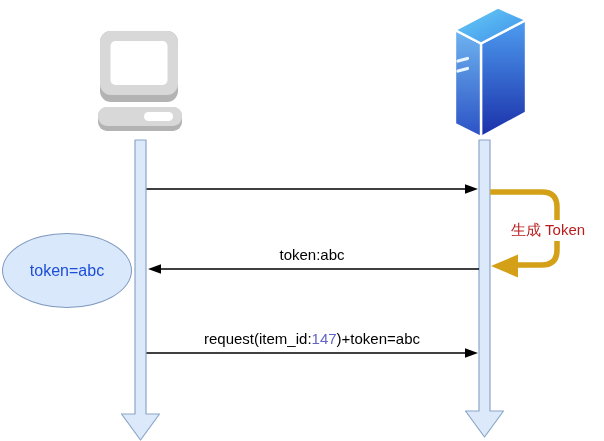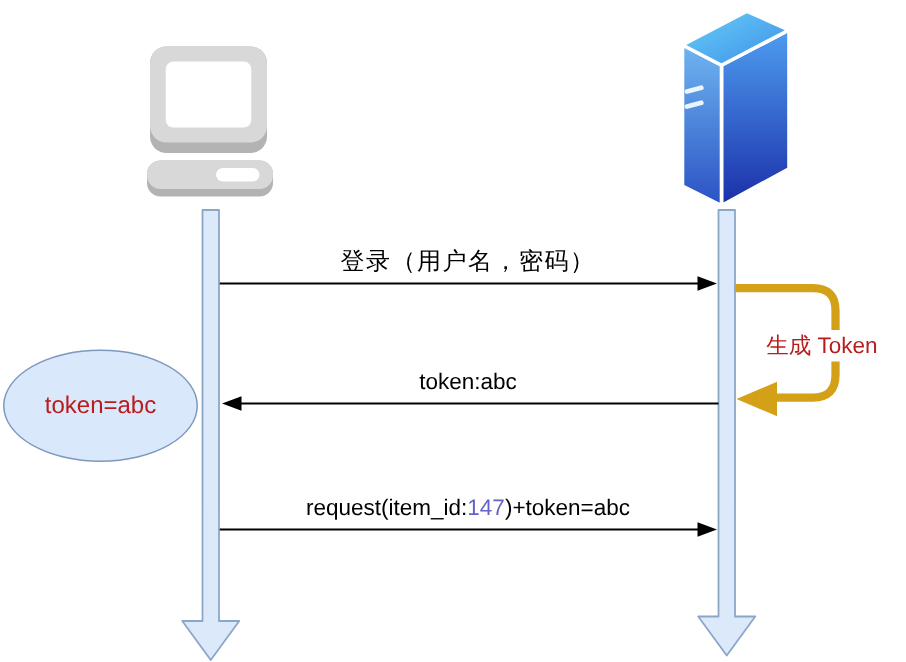--- a/index.html
+++ b/index.html
@@ -22,21 +22,21 @@
   .msg-label.cjk { font-size: 16px; letter-spacing: 1px; }
   .hl { color: #6363C8; }
   #token-note {
     position: absolute;
     left: 2px; top: 233px;
     width: 128px; height: 73px;
     background: #DAE8FC;
     border: 1px solid #7E99BE;
     border-radius: 50%;
     display: flex; align-items: center; justify-content: center;
-    font-size: 16px; color: #b91c1c;
+    font-size: 16px; color: #1d4ed8;
   }
   #generate-token-label {
     position: absolute;
     left: 505px; top: 220px;
     width: 86px; height: 21px;
     background: #ffffff;
     display: flex; align-items: center; justify-content: center;
     font-size: 15px; color: #b91c1c;
     white-space: nowrap;
   }
@@ -97,21 +97,20 @@
       <line x1="146.5" y1="353" x2="466" y2="353" stroke="#000" stroke-width="1.4"></line>
       <polygon points="478,353 465,348.2 465,357.8" fill="#000"></polygon>
     </g>
 
     <g>
       <path d="M493,192 H542 Q557,192 557,207 V250 Q557,265 542,265 H516" fill="none" stroke="#D4A017" stroke-width="5.5" stroke-linecap="square"></path>
       <polygon points="491,266 518,254.5 518,277.5" fill="#D4A017"></polygon>
     </g>
   </svg>
 
-  <div class="msg-label cjk" style="left:142px; top:164px; width:340px;">登录（用户名，密码）</div>
 
   <div class="msg-label" style="left:142px; top:246px; width:340px;">token:abc</div>
 
   <div class="msg-label" style="left:142px; top:330px; width:340px;"><span>request(item_id:</span><span class="hl">147</span><span>)+token=abc</span></div>
 
   <div id="token-note">
     <span>token=abc</span>
   </div>
 
   <div id="generate-token-label">

